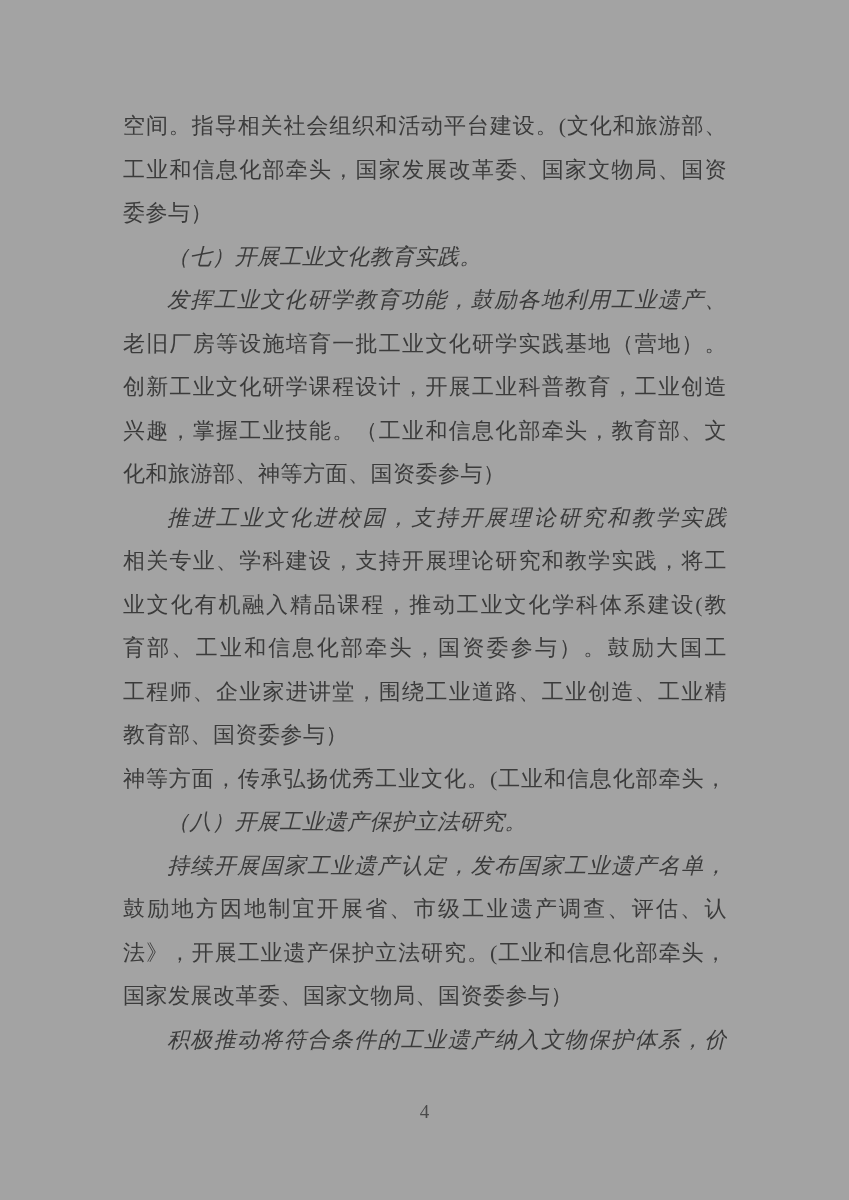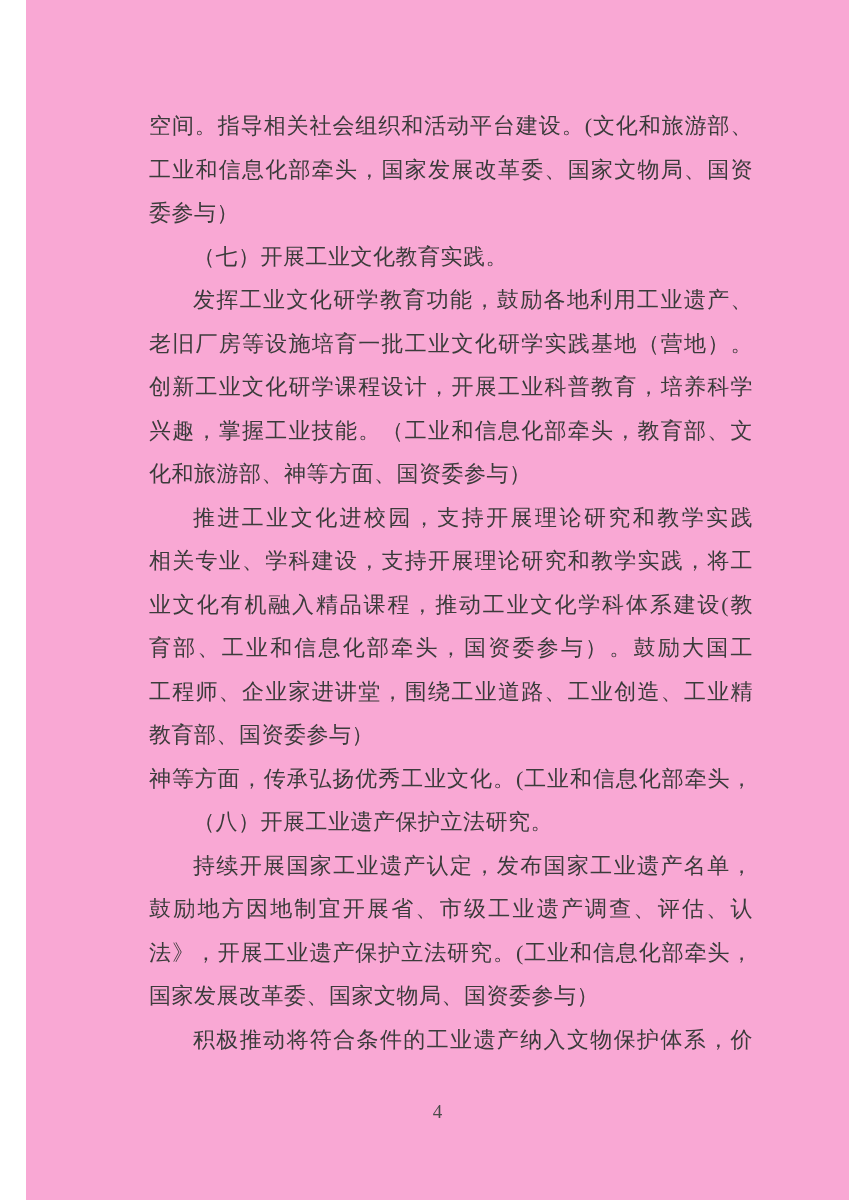--- a/index.html
+++ b/index.html
@@ -10,40 +10,40 @@
     width: 849px;
     height: 1200px;
     position: relative;
     background: #ffffff;
     overflow: hidden;
     font-family: "Liberation Serif", serif;
   }
   .page {
     position: absolute;
     inset: 0;
-    background: #f9a8d4;
-    margin-left: 26px;
+    background: #a3a3a3;
   }
   .text-block {
     position: absolute;
     left: 123px;
     top: 104px;
     width: 604px;
     color: #3b3b3b;
   }
   .line {
     font-size: 22px;
     line-height: 43.5px;
     height: 43.5px;
     letter-spacing: 0.5px;
     white-space: normal;
     overflow: hidden;
   }
   .line.indent {
     text-indent: 2em;
+    font-style: italic;
   }
   .line.fill {
     text-align: justify;
     text-align-last: justify;
   }
   .page-number {
     position: absolute;
     top: 1098px;
     left: 0;
     right: 0;
@@ -57,21 +57,21 @@
 <body>
 
 <div class="page">
   <div class="text-block">
       <div class="line fill">空间。指导相关社会组织和活动平台建设。(文化和旅游部、</div>
       <div class="line fill">工业和信息化部牵头，国家发展改革委、国家文物局、国资</div>
       <div class="line">委参与）</div>
       <div class="line indent">（七）开展工业文化教育实践。</div>
       <div class="line indent fill">发挥工业文化研学教育功能，鼓励各地利用工业遗产、</div>
       <div class="line fill">老旧厂房等设施培育一批工业文化研学实践基地（营地）。</div>
-      <div class="line fill">创新工业文化研学课程设计，开展工业科普教育，培养科学</div>
+      <div class="line fill">创新工业文化研学课程设计，开展工业科普教育，工业创造</div>
       <div class="line fill">兴趣，掌握工业技能。（工业和信息化部牵头，教育部、文</div>
       <div class="line">化和旅游部、神等方面、国资委参与）</div>
       <div class="line indent fill">推进工业文化进校园，支持开展理论研究和教学实践</div>
       <div class="line fill">相关专业、学科建设，支持开展理论研究和教学实践，将工</div>
       <div class="line fill">业文化有机融入精品课程，推动工业文化学科体系建设(教</div>
       <div class="line fill">育部、工业和信息化部牵头，国资委参与）。鼓励大国工匠、</div>
       <div class="line fill">工程师、企业家进讲堂，围绕工业道路、工业创造、工业精</div>
       <div class="line">教育部、国资委参与）</div>
       <div class="line fill">神等方面，传承弘扬优秀工业文化。(工业和信息化部牵头，</div>
       <div class="line indent">（八）开展工业遗产保护立法研究。</div>

